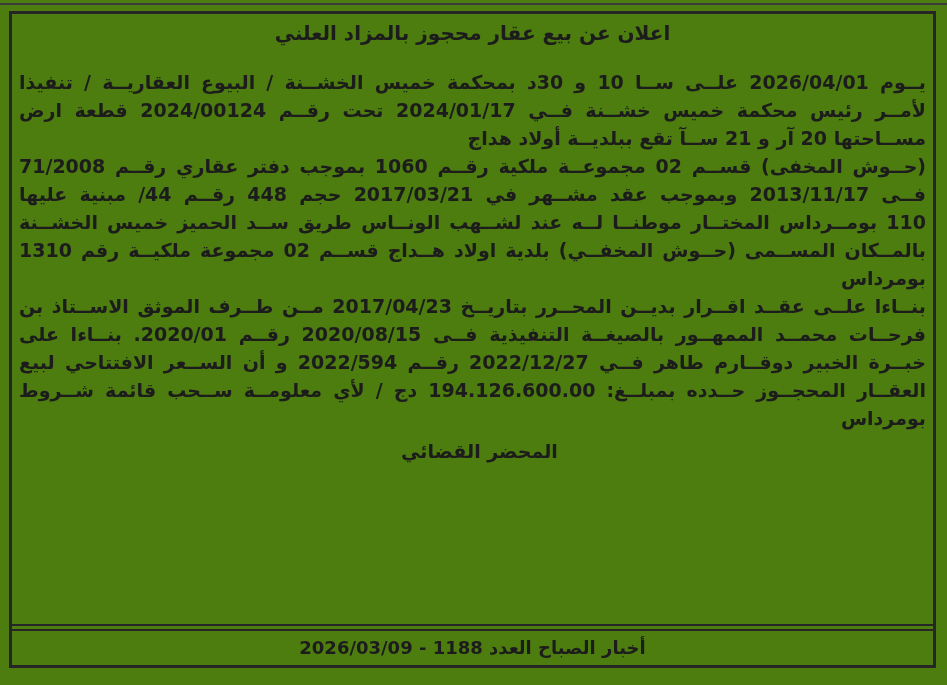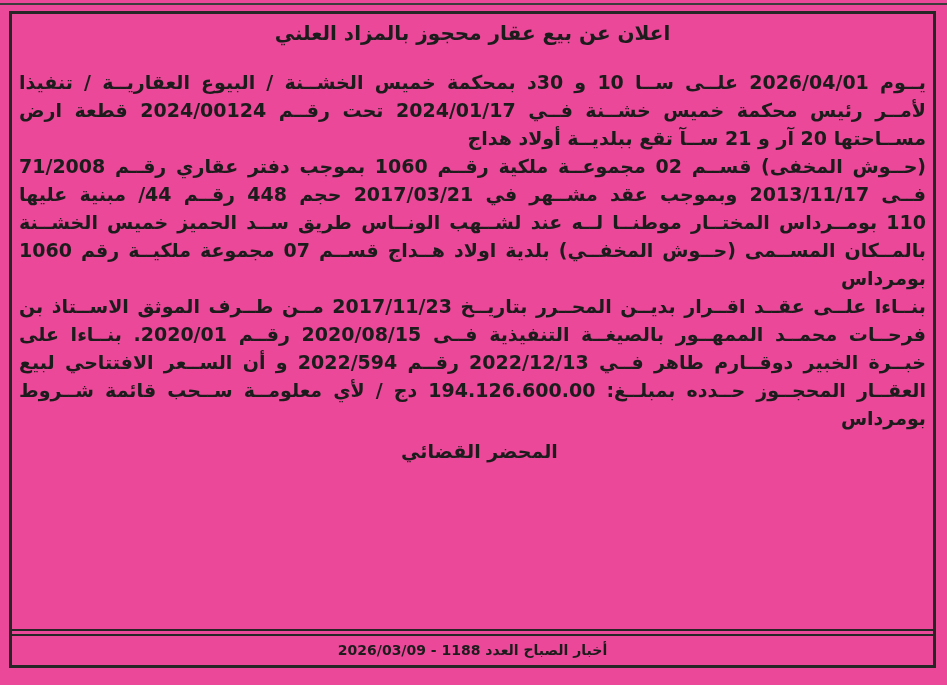--- a/index.html
+++ b/index.html
@@ -1,20 +1,20 @@
 <!DOCTYPE html>
 <html lang="ar"><head>
 <meta charset="utf-8">
 <style>
   html, body { margin: 0; padding: 0; background: #ffffff; }
   .page {
     position: relative;
     width: 947px;
     height: 685px;
-    background: #ec4899;
+    background: #4d7c0f;
     font-family: "DejaVu Sans", sans-serif;
     color: #1c1c1c;
     overflow: hidden;
   }
   .scan-top-line {
     position: absolute;
     top: 3px; left: 0;
     width: 947px; height: 2px;
     background: #3c3c3c;
   }
@@ -45,43 +45,43 @@
   .line { white-space: normal; }
   .line.justify { text-align: justify; text-align-last: justify; }
   .line.right   { text-align: right; }
   .line.center  { text-align: center; }
   .line.left    { text-align: center; margin-top: 5px; padding-left: 14px; }
   .footer {
     direction: rtl;
     border-top: 7px double #262626;
     text-align: center;
     font-weight: 700;
-    font-size: 14px;
+    font-size: 18px;
     padding: 6px 0 7px 0;
   }
 </style>
 </head>
 <body>
 
 <div class="page">
   <div class="scan-top-line"></div>
   <div class="frame">
     <div class="title">اعلان عن بيع عقار محجوز بالمزاد العلني</div>
     <div class="body">
         <div class="line justify">يــوم 2026/04/01 علــى ســا 10 و 30د بمحكمة خميس الخشــنة / البيوع العقاريــة / تنفيذا</div>
         <div class="line justify">لأمــر رئيس محكمة خميس خشــنة فــي 2024/01/17 تحت رقــم 2024/00124 قطعة ارض</div>
         <div class="line right">مســاحتها 20 آر و 21 ســآ تقع ببلديــة أولاد هداج</div>
         <div class="line justify">(حــوش المخفى) قســم 02 مجموعــة ملكية رقــم 1060 بموجب دفتر عقاري رقــم 71/2008</div>
         <div class="line justify">فــى 2013/11/17 وبموجب عقد مشــهر في 2017/03/21 حجم 448 رقــم 44/ مبنية عليها</div>
         <div class="line justify">110 بومــرداس المختــار موطنــا لــه عند لشــهب الونــاس طريق ســد الحميز خميس الخشــنة</div>
-        <div class="line justify">بالمــكان المســمى (حــوش المخفــي) بلدية اولاد هــداج قســم 07 مجموعة ملكيــة رقم 1060</div>
+        <div class="line justify">بالمــكان المســمى (حــوش المخفــي) بلدية اولاد هــداج قســم 02 مجموعة ملكيــة رقم 1310</div>
         <div class="line right">بومرداس</div>
-        <div class="line justify">بنــاءا علــى عقــد اقــرار بديــن المحــرر بتاريــخ 2017/11/23 مــن طــرف الموثق الاســتاذ بن</div>
+        <div class="line justify">بنــاءا علــى عقــد اقــرار بديــن المحــرر بتاريــخ 2017/04/23 مــن طــرف الموثق الاســتاذ بن</div>
         <div class="line justify">فرحــات محمــد الممهــور بالصيغــة التنفيذية فــى 2020/08/15 رقــم 2020/01. بنــاءا على</div>
-        <div class="line justify">خبــرة الخبير دوقــارم طاهر فــي 2022/12/13 رقــم 2022/594 و أن الســعر الافتتاحي لبيع</div>
+        <div class="line justify">خبــرة الخبير دوقــارم طاهر فــي 2022/12/27 رقــم 2022/594 و أن الســعر الافتتاحي لبيع</div>
         <div class="line justify">العقــار المحجــوز حــدده بمبلــغ: 194.126.600.00 دج / لأي معلومــة ســحب قائمة شــروط</div>
         <div class="line right">بومرداس</div>
         <div class="line left">المحضر القضائي</div>
       </div>
     <div class="footer">
       <span>أخبار الصباح العدد 1188 - 2026/03/09</span>
     </div>
   </div>
 </div>
 

